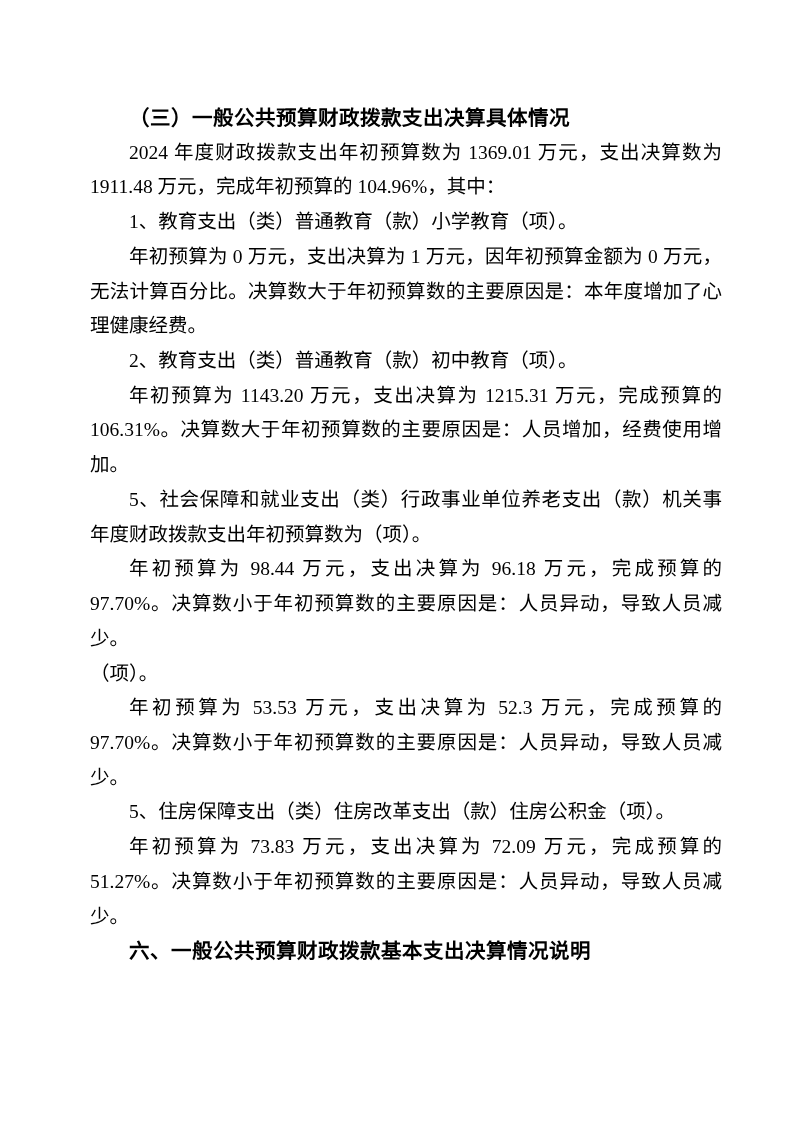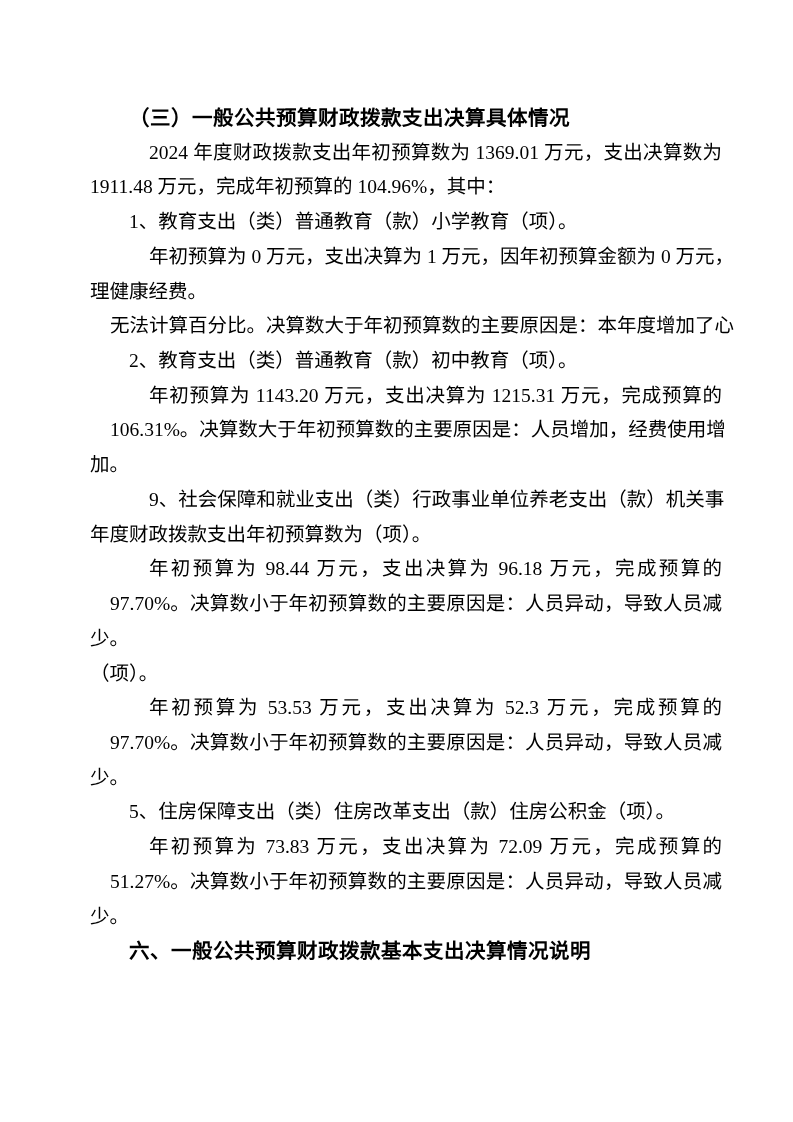--- a/index.html
+++ b/index.html
@@ -25,21 +25,20 @@
     font-family: "Liberation Serif", "DejaVu Serif", serif;
     font-size: 19.5px;
     line-height: 34.72px;
     white-space: nowrap;
     text-align: left;
     color: #000000;
   }
   .line.fill {
     text-align: justify;
     text-align-last: justify;
-    margin-left: 20px;
     -moz-text-align-last: justify;
   }
   .line.indent {
     padding-left: 39px;
   }
   .para.section-heading .line,
   .para.chapter-heading .line {
     font-family: "Liberation Sans", "DejaVu Sans", sans-serif;
     font-weight: 700;
     font-size: 20.5px;
@@ -56,33 +55,33 @@
       </div>
       <div class="para body">
         <div class="line indent fill">2024 年度财政拨款支出年初预算数为 1369.01 万元，支出决算数为</div>
         <div class="line">1911.48 万元，完成年初预算的 104.96%，其中：</div>
       </div>
       <div class="para body">
         <div class="line indent">1、教育支出（类）普通教育（款）小学教育（项）。</div>
       </div>
       <div class="para body">
         <div class="line indent fill">年初预算为 0 万元，支出决算为 1 万元，因年初预算金额为 0 万元，</div>
+        <div class="line fill">无法计算百分比。决算数大于年初预算数的主要原因是：本年度增加了心</div>
         <div class="line">理健康经费。</div>
-        <div class="line fill">无法计算百分比。决算数大于年初预算数的主要原因是：本年度增加了心</div>
       </div>
       <div class="para body">
         <div class="line indent">2、教育支出（类）普通教育（款）初中教育（项）。</div>
       </div>
       <div class="para body">
         <div class="line indent fill">年初预算为 1143.20 万元，支出决算为 1215.31 万元，完成预算的</div>
         <div class="line fill">106.31%。决算数大于年初预算数的主要原因是：人员增加，经费使用增</div>
         <div class="line">加。</div>
       </div>
       <div class="para body">
-        <div class="line indent fill">9、社会保障和就业支出（类）行政事业单位养老支出（款）机关事</div>
+        <div class="line indent fill">5、社会保障和就业支出（类）行政事业单位养老支出（款）机关事</div>
         <div class="line">年度财政拨款支出年初预算数为（项）。</div>
       </div>
       <div class="para body">
         <div class="line indent fill">年初预算为 98.44 万元，支出决算为 96.18 万元，完成预算的</div>
         <div class="line fill">97.70%。决算数小于年初预算数的主要原因是：人员异动，导致人员减</div>
         <div class="line">少。</div>
       </div>
       <div class="para body">
         <div class="line">（项）。</div>
       </div>

